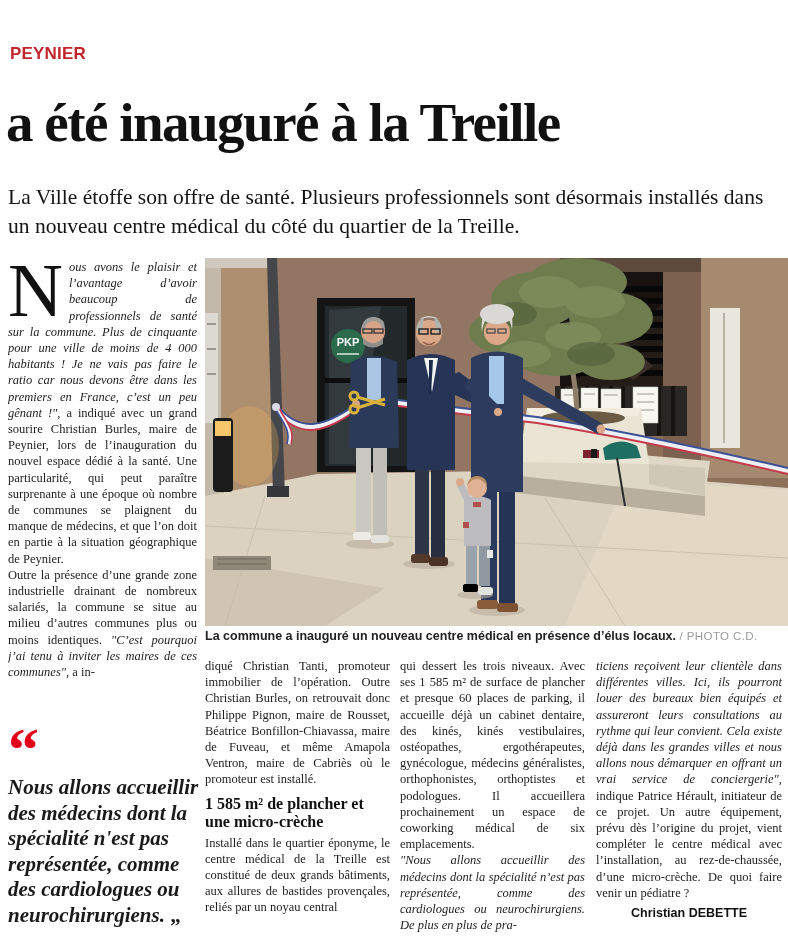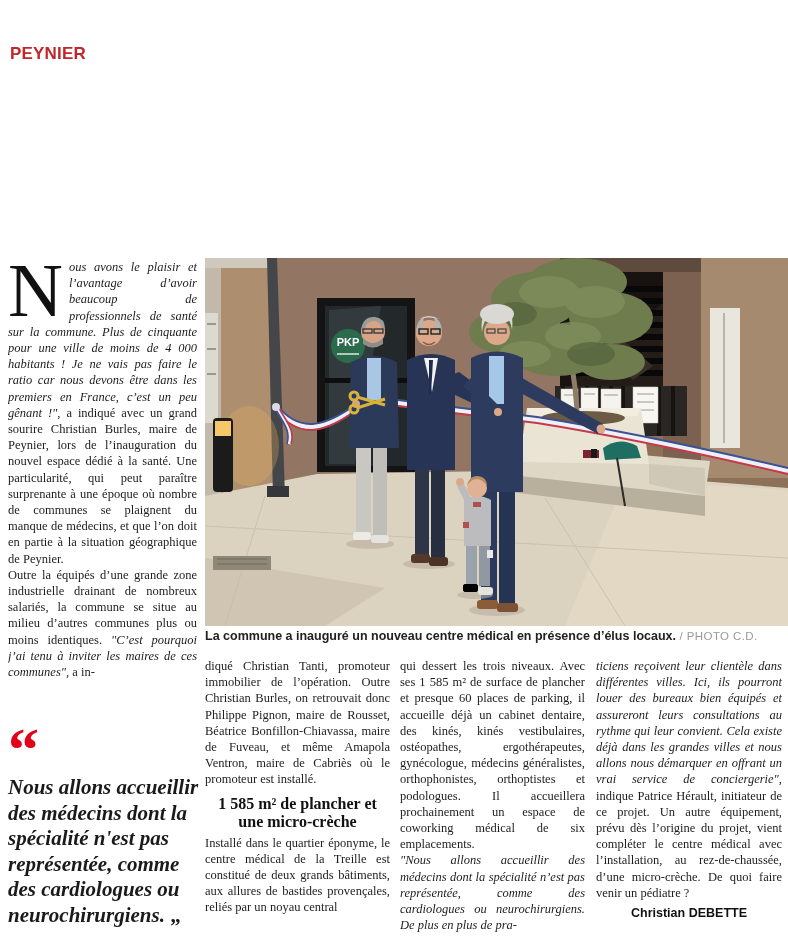--- a/index.html
+++ b/index.html
@@ -22,47 +22,48 @@
   .col4{left:596px;top:658px;width:186px;height:291px;}
 
   .body{font:400 12.5px/16.2px "Liberation Serif",serif;text-align:justify;margin:0;
         color:#1c1c1c;hyphens:auto;-webkit-hyphens:auto;}
   .body + .body{margin-top:0;}
   .it{font-style:italic;}
 
   .dropcap{float:left;font:400 76px/58px "Liberation Serif",serif;color:#111;
            padding:2px 6px 0 0;}
 
-  .subhead{font:700 16px/18.5px "Liberation Serif",serif;color:#111;margin:7px 0 3px 0;text-align:center;}
+  .subhead{font:700 16px/18.5px "Liberation Serif",serif;color:#111;margin:7px 0 3px 0;}
 
   .pullquote{position:absolute;left:8px;top:727px;width:192px;}
   .qmark{font:700 62px/44px "Liberation Serif",serif;color:#e2001a;letter-spacing:-4px;}
   .qtext{font:italic 700 21px/25.5px "Liberation Serif",serif;color:#1a1a1a;margin-top:4px;}
   .qclose{font-style:normal;}
 
   .photo{position:absolute;left:205px;top:258px;width:644px;margin:0;}
   .photo svg{display:block;}
   .caption{margin-top:5px;font:700 12.5px/15px "Liberation Sans",sans-serif;color:#222;}
   .credit{font:400 11.5px/15px "Liberation Sans",sans-serif;color:#9a9a9a;letter-spacing:.4px;}
 
   .byline{font:700 12.5px/15px "Liberation Sans",sans-serif;text-align:center;margin-top:5px;color:#111;}
 </style>
 </head>
 <body>
 
 <div class="page">
 
   <div class="kicker">PEYNIER</div>
 
-  <h1 class="headline"><br></h1>
-
+  <h1 class="headline"><br><span>a été inauguré à la Treille</span></h1>
+
+  <p class="standfirst">La Ville étoffe son offre de santé. Plusieurs professionnels sont désormais installés dans un nouveau centre médical du côté du quartier de la Treille.</p>
 
   <div class="bodycol col1">
     <p class="body"><span class="dropcap">N</span><span class="it">ous avons le plaisir et l’avantage d’avoir beaucoup de professionnels de santé sur la commune. Plus de cinquante pour une ville de moins de 4 000 habitants ! Je ne vais pas faire le ratio car nous devons être dans les premiers en France, c’est un peu gênant !",</span><span> a indiqué avec un grand sourire Christian Burles, maire de Peynier, lors de l’inauguration du nouvel espace dédié à la santé. Une particularité, qui peut paraître surprenante à une époque où nombre de communes se plaignent du manque de médecins, et que l’on doit en partie à la situation géographique de Peynier.</span></p>
-    <p class="body"><span>Outre la équipés d’une grande zone industrielle drainant de nombreux salariés, la commune se situe au milieu d’autres communes plus ou moins identiques. </span><span class="it">"C’est pourquoi j’ai tenu à inviter les maires de ces communes",</span><span> a in-</span></p>
+    <p class="body"><span>Outre la présence d’une grande zone industrielle drainant de nombreux salariés, la commune se situe au milieu d’autres communes plus ou moins identiques. </span><span class="it">"C’est pourquoi j’ai tenu à inviter les maires de ces communes",</span><span> a in-</span></p>
   </div>
 
   <aside class="pullquote">
     <div class="qmark">“</div>
     <div class="qtext"><span>Nous allons accueillir des médecins dont la spécialité n'est pas représentée, comme des cardiologues ou neurochirurgiens.</span> <span class="qclose">„</span></div>
   </aside>
 
   <figure class="photo">
     <svg width="583" height="368" viewBox="0 0 583 368">
 

